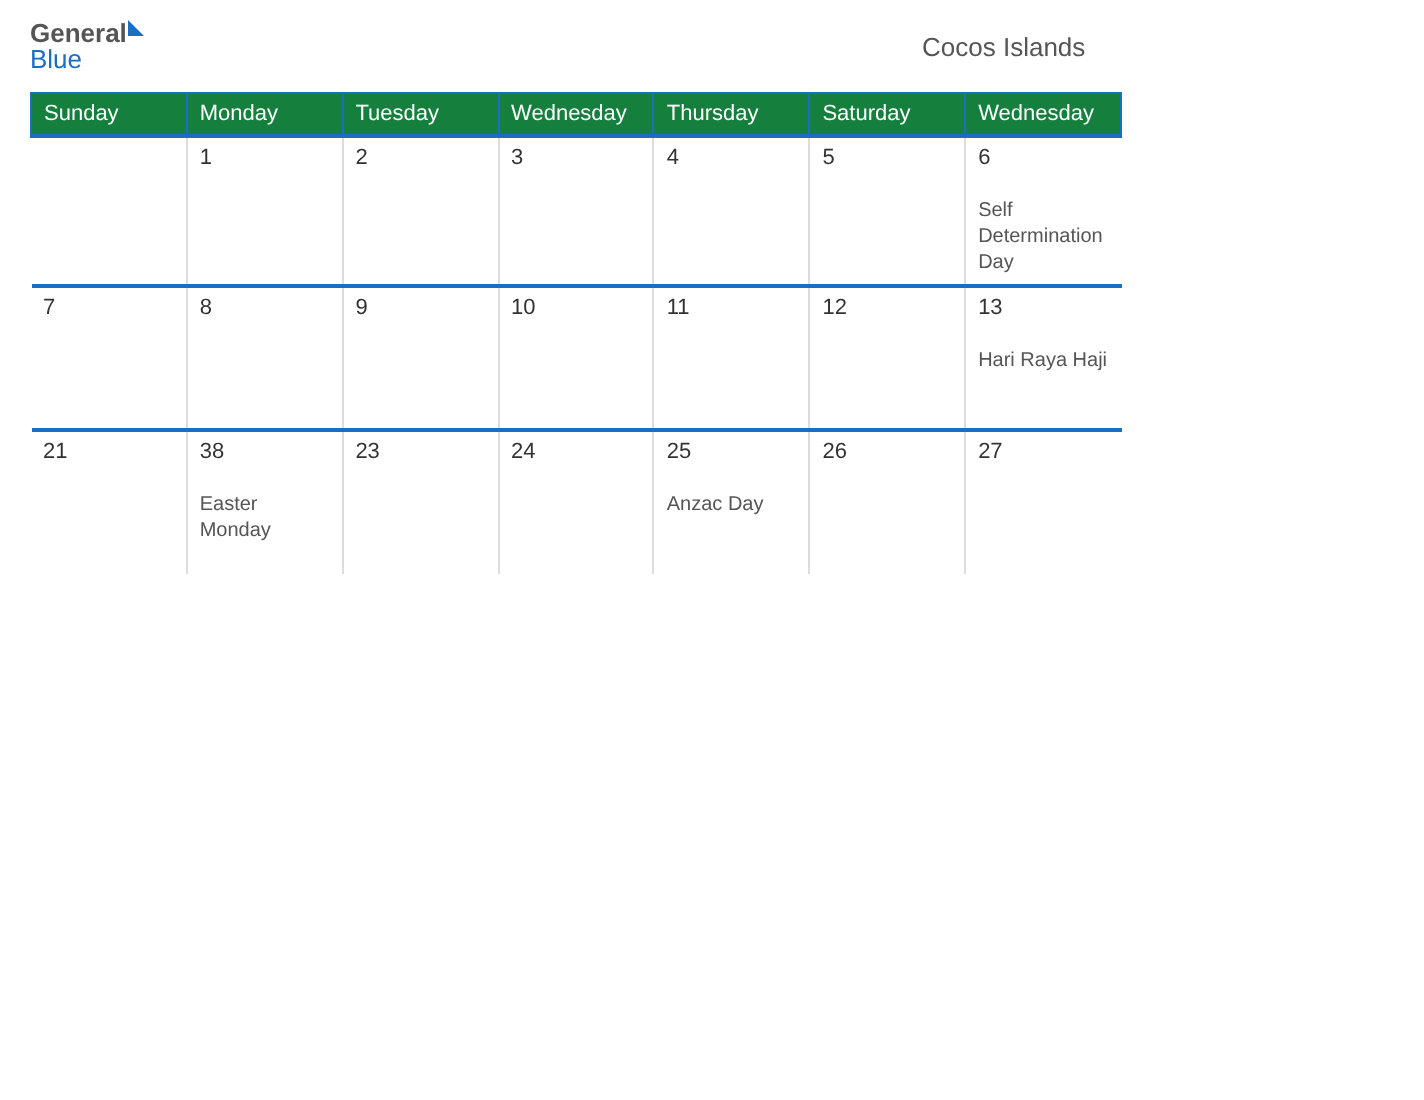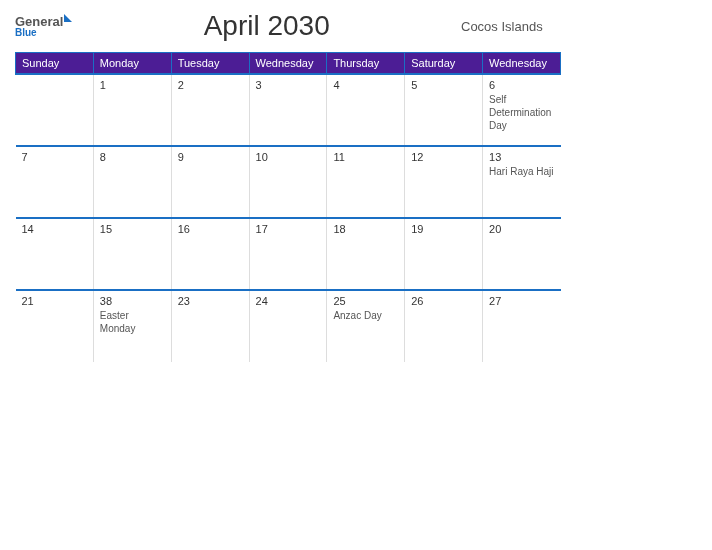--- a/index.html
+++ b/index.html
@@ -26,22 +26,22 @@
       align-items: center;
       gap: 2px;
     }
     .logo-text-general {
       font-size: 13px;
       font-weight: bold;
       color: #555;
       line-height: 1;
     }
     .logo-text-blue {
-      font-size: 10px;
-      font-weight: bold;
+      font-size: 13px;
+      font-weight: normal;
       color: #1a6fc4;
       line-height: 1;
     }
     .logo-triangle {
       width: 0;
       height: 0;
       border-left: 8px solid #1a6fc4;
       border-top: 8px solid transparent;
       border-bottom: 0px solid transparent;
       margin-left: 1px;
@@ -58,21 +58,21 @@
       font-size: 13px;
       color: #555;
       text-align: left;
       min-width: 100px;
     }
     .calendar {
       width: 100%;
       border-collapse: collapse;
     }
     .calendar thead tr {
-      background-color: #4c1d95;
+      background-color: #15803d;
     }
     .calendar thead th {
       color: #fff;
       font-size: 11px;
       font-weight: normal;
       padding: 4px 6px;
       text-align: left;
       border: 1px solid #1a6fc4;
     }
     .calendar tbody tr {
@@ -93,42 +93,41 @@
     }
     .day-num {
       font-size: 11px;
       color: #333;
       display: block;
       margin-bottom: 2px;
     }
     .holiday {
       font-size: 10px;
       color: #555;
-      margin-top: 2px;
+      margin-top: 14px;
       line-height: 1.3;
     }
     .empty {
       background: #f9f9f9;
     }
   </style>
 </head>
 <body>
 
 <div class="page">
   <div class="header">
     <div class="logo">
       <div style="display:flex; flex-direction:column; align-items:flex-start;">
         <div style="display:flex; align-items:center; gap:0;">
           <span class="logo-text-general">General</span>
           <div class="logo-triangle"></div>
         </div>
         <span class="logo-text-blue">Blue</span>
       </div>
     </div>
-    <h1 class="title">April 2030</h1>
     <div class="region">Cocos Islands</div>
   </div>
 
   <table class="calendar">
     <thead>
       <tr>
         <th>Sunday</th>
         <th>Monday</th>
         <th>Tuesday</th>
         <th>Wednesday</th>
@@ -179,43 +178,20 @@
           <td>
             <span class="day-num">12</span>
           </td>
           <td>
             <span class="day-num">13</span>
             <div class="holiday">Hari Raya Haji</div>
           </td>
         </tr>
         <tr>
           <td>
-            <span class="day-num">14</span>
-          </td>
-          <td>
-            <span class="day-num">15</span>
-          </td>
-          <td>
-            <span class="day-num">16</span>
-          </td>
-          <td>
-            <span class="day-num">17</span>
-          </td>
-          <td>
-            <span class="day-num">18</span>
-          </td>
-          <td>
-            <span class="day-num">19</span>
-          </td>
-          <td>
-            <span class="day-num">20</span>
-          </td>
-        </tr>
-        <tr>
-          <td>
             <span class="day-num">21</span>
           </td>
           <td>
             <span class="day-num">38</span>
             <div class="holiday">Easter Monday</div>
           </td>
           <td>
             <span class="day-num">23</span>
           </td>
           <td>

